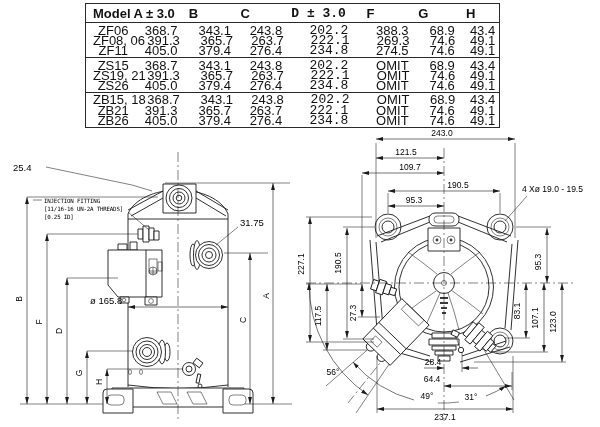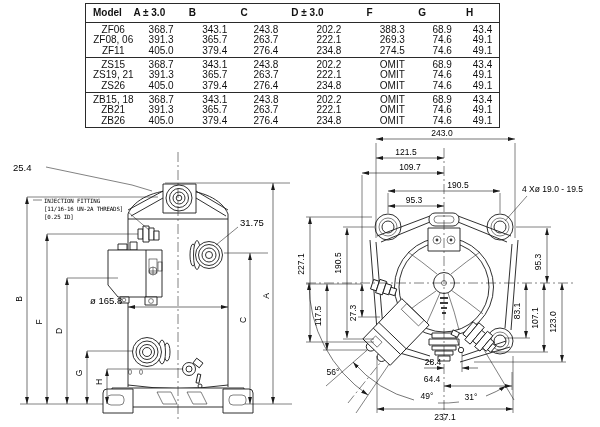--- a/index.html
+++ b/index.html
@@ -2,28 +2,28 @@
 <html><head>
 <meta charset="utf-8">
 <style>
   html,body{margin:0;padding:0;}
   body{width:600px;height:427px;background:#fff;position:relative;overflow:hidden;
        font-family:"Liberation Sans",sans-serif;color:#111;}
   #stage{position:absolute;inset:0;width:600px;height:427px;}
   svg{position:absolute;left:0;top:0;z-index:1;}
   
   .spec-table{position:absolute;left:85px;top:3px;width:415px;z-index:2;background:#fff;
-              border:1.2px solid #2a2a2a;font-size:10px;line-height:1;box-sizing:border-box;}
+              border:1.2px solid #2a2a2a;font-size:13px;line-height:1;box-sizing:border-box;}
   .t-row{display:flex;height:10.3px;align-items:center;}
   .t-head{height:18px;font-weight:bold;border-bottom:1.1px solid #2a2a2a;}
   .t-group{padding:2px 0 1px 0;border-bottom:1.1px solid #2a2a2a;text-align:center;}
   .t-group:last-child{border-bottom:none;}
   .t-cell{box-sizing:border-box;white-space:nowrap;overflow:visible;}
   .c0{width:50px;padding-left:7px;}
-  .c1{width:59px;}.c2{width:55px;}.c3{width:54px;}.c4{width:80px;}
+  .c1{width:59px;}.c2{width:55px;}.c3{width:54px;}.c4{width:80px;font-family:Liberation Mono, monospace;}
   .c5{width:55px;}.c6{width:51px;}.c7{width:35px;}
   
   .s  {stroke:#1a1a1a;stroke-width:.9;fill:none;stroke-linejoin:round;}
   .sf {stroke:#1a1a1a;stroke-width:.9;fill:#fff;stroke-linejoin:round;}
   .tn {stroke:#1a1a1a;stroke-width:.55;fill:none;}
   .cl {stroke:#1a1a1a;stroke-width:.55;fill:none;stroke-dasharray:10 3 2 3;}
   .dimline{stroke:#1a1a1a;stroke-width:.6;fill:none;marker-start:url(#ar);marker-end:url(#ar);}
   .dimend {stroke:#1a1a1a;stroke-width:.6;fill:none;marker-end:url(#ar);}
   .dimstart{stroke:#1a1a1a;stroke-width:.6;fill:none;marker-start:url(#ar);}
   .dtxt{font:8.5px "Liberation Sans",sans-serif;fill:#000;}

